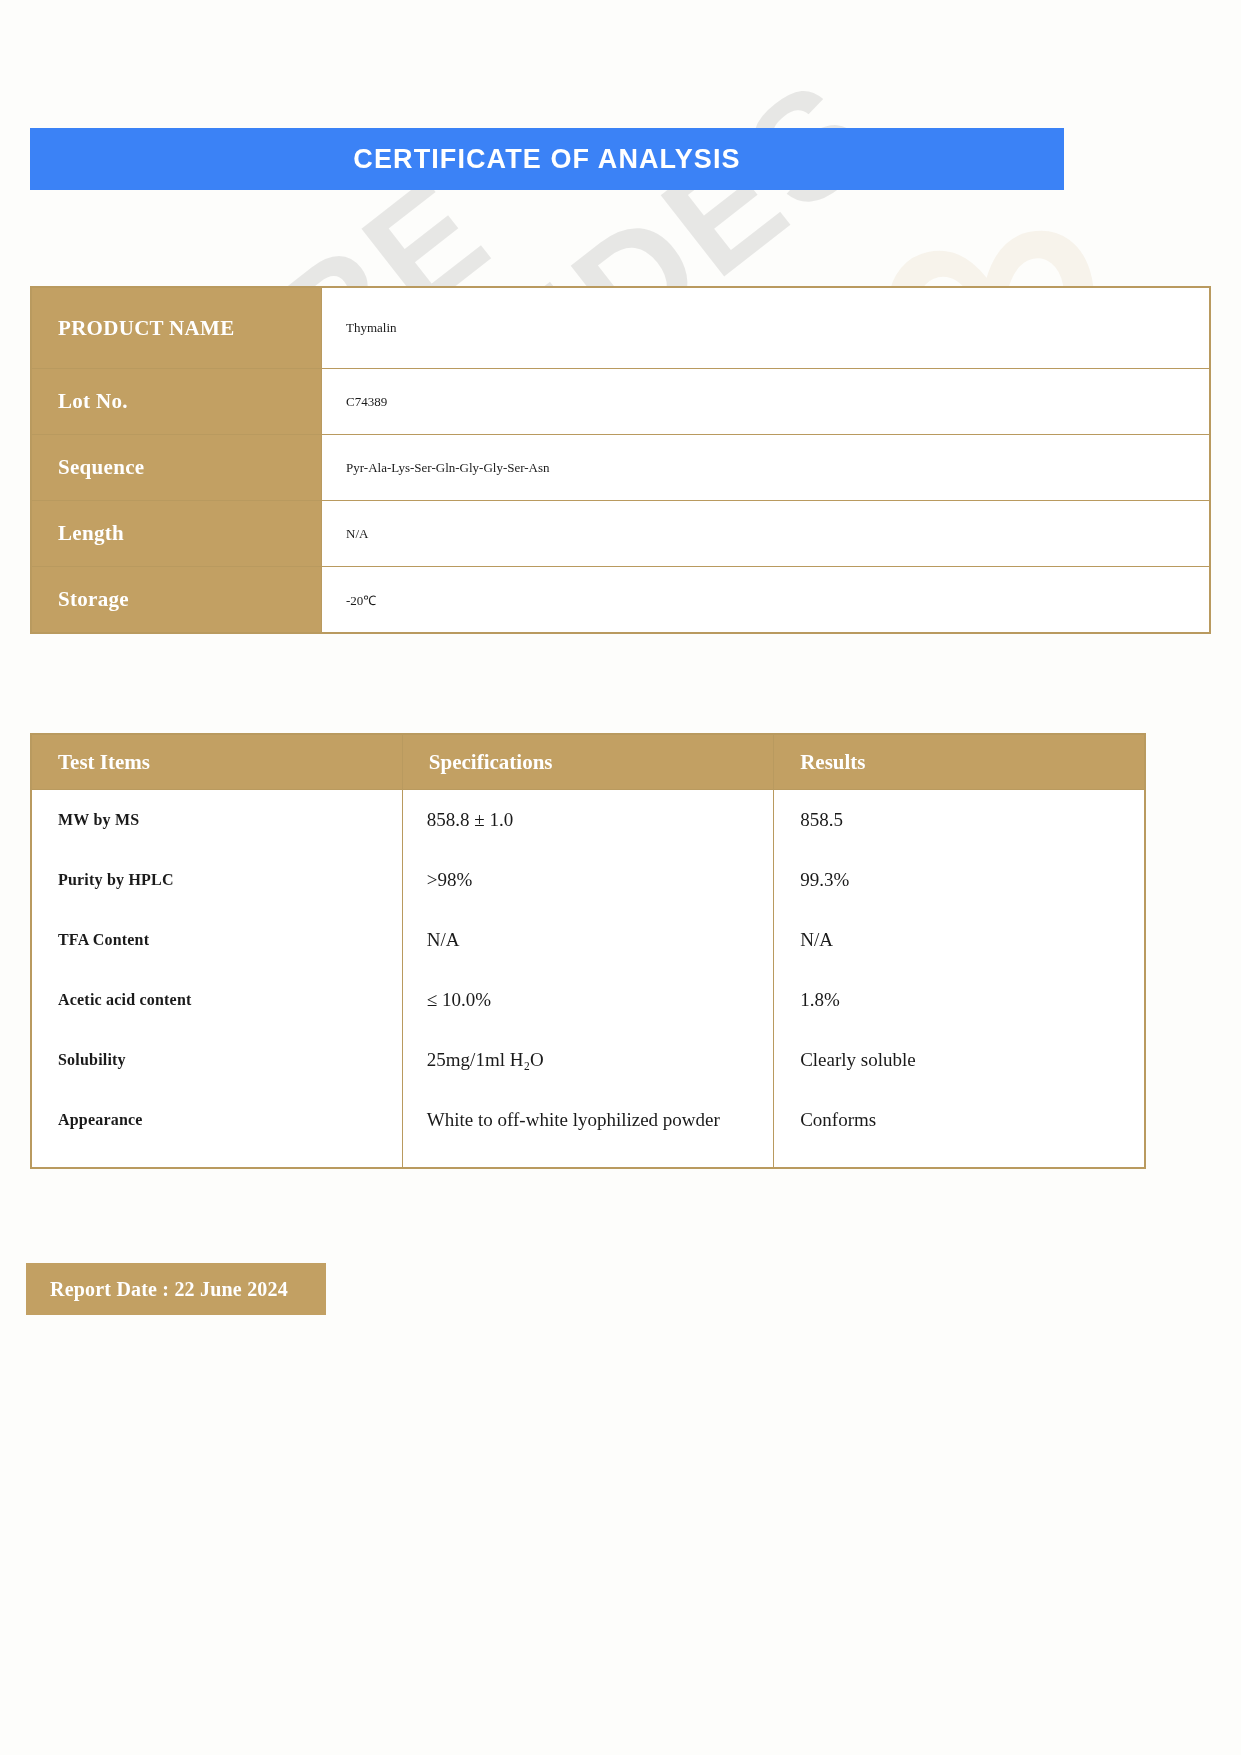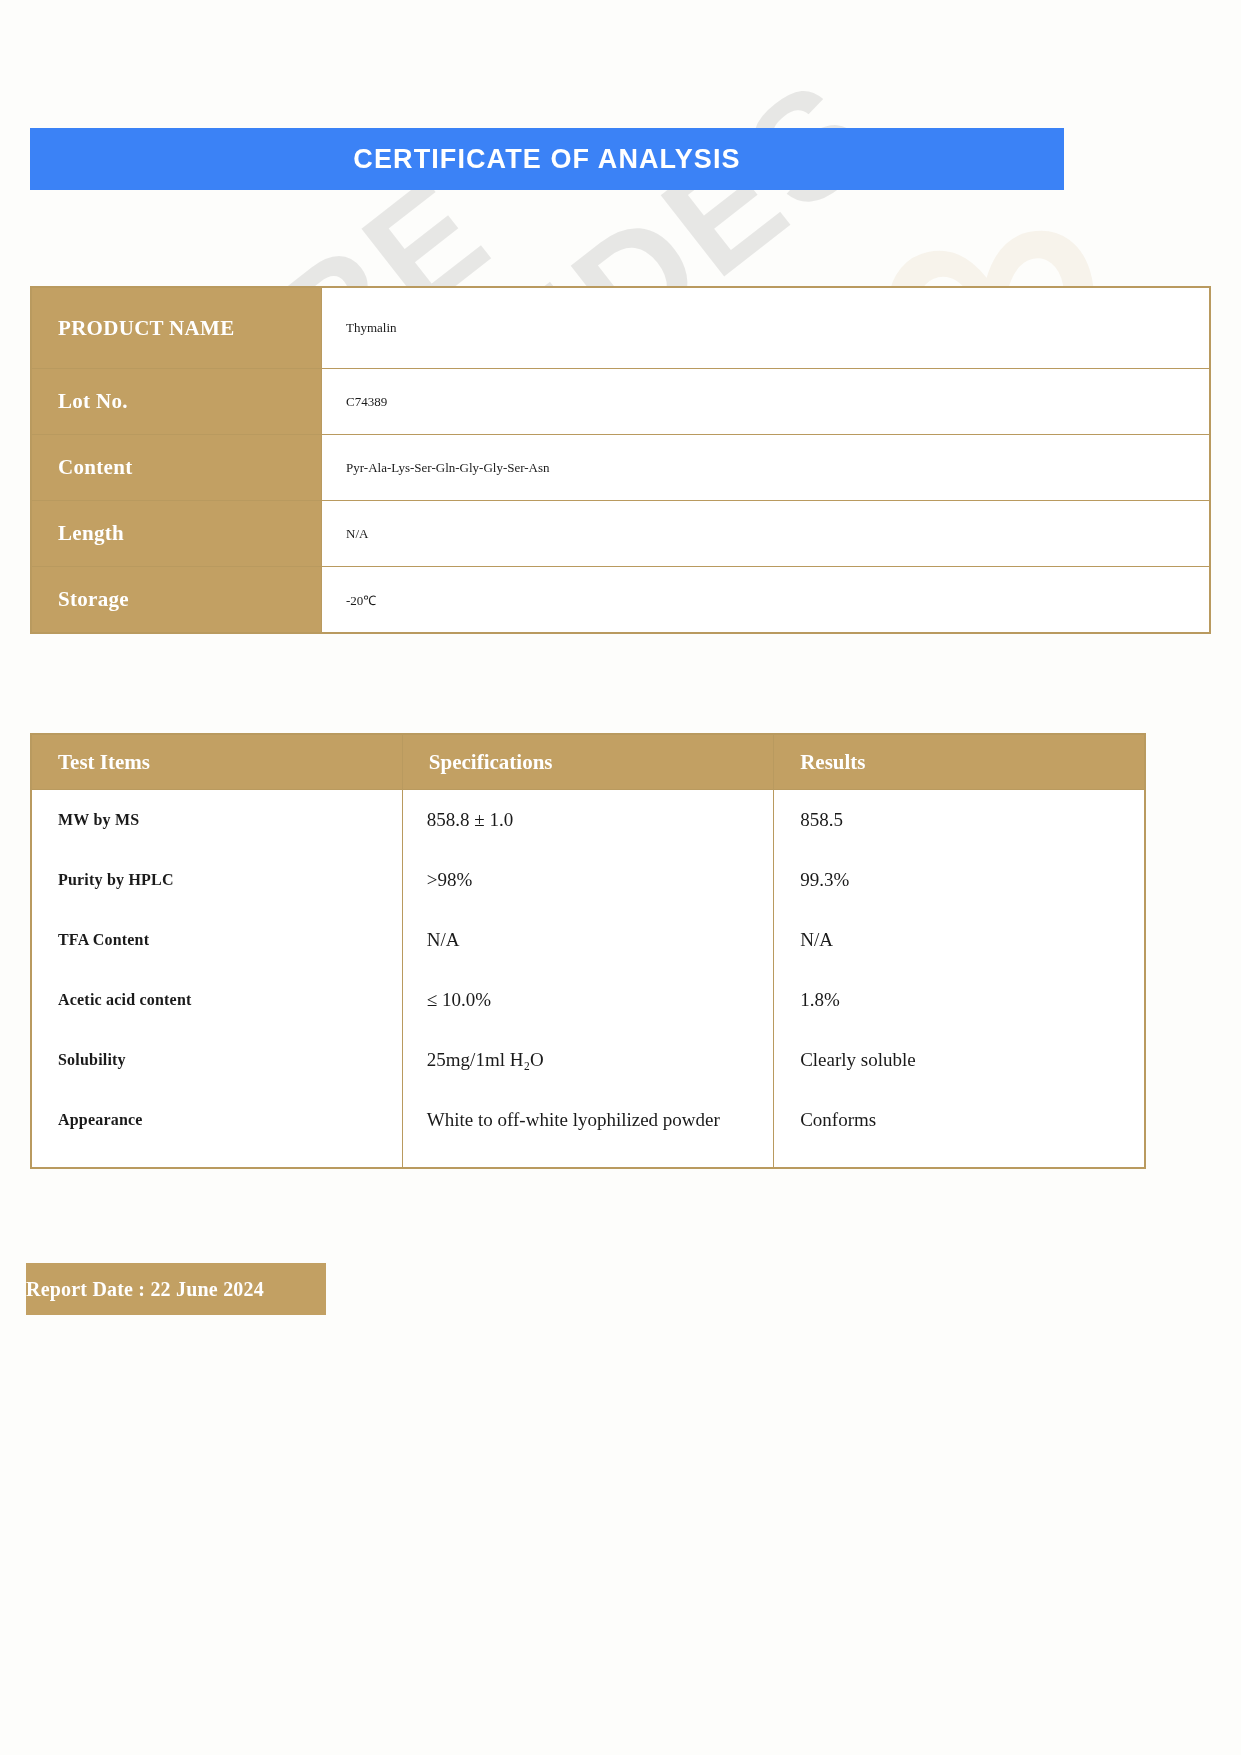--- a/index.html
+++ b/index.html
@@ -177,20 +177,21 @@
     top: 1263px;
     width: 300px;
     height: 52px;
     background: #c2a063;
     color: #ffffff;
     font-family: "Liberation Serif", serif;
     font-weight: bold;
     font-size: 20px;
     display: flex;
     align-items: center;
+    padding-left: 24px;
     box-sizing: border-box;
     letter-spacing: 0.2px;
   }
 </style>
 </head>
 <body>
 
 <div class="page">
 
   <div class="watermark">
@@ -209,21 +210,21 @@
     <tbody>
       <tr>
         <td class="label">PRODUCT NAME</td>
         <td class="value">Thymalin</td>
       </tr>
       <tr>
         <td class="label">Lot No.</td>
         <td class="value">C74389</td>
       </tr>
       <tr>
-        <td class="label">Content</td>
+        <td class="label">Sequence</td>
         <td class="value">Pyr-Ala-Lys-Ser-Gln-Gly-Gly-Ser-Asn</td>
       </tr>
       <tr>
         <td class="label">Length</td>
         <td class="value">N/A</td>
       </tr>
       <tr>
         <td class="label">Storage</td>
         <td class="value">-20℃</td>
       </tr>

